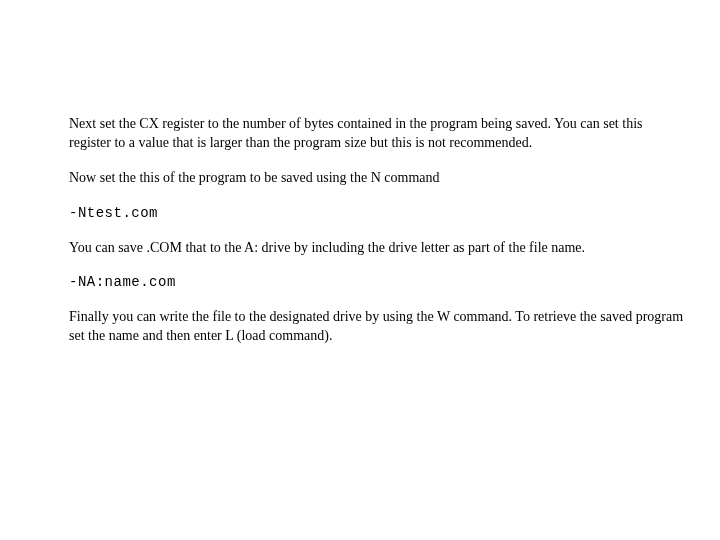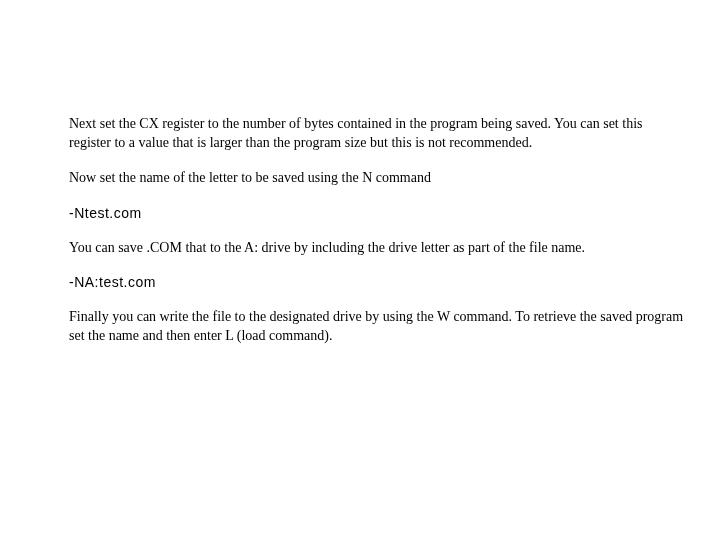--- a/index.html
+++ b/index.html
@@ -14,30 +14,30 @@
       font-family: "Times New Roman", Times, serif;
       font-size: 14px;
       color: #000000;
       padding: 88px 42px 0 42px;
       line-height: 1.35;
     }
     p {
       margin-bottom: 16px;
     }
     .mono {
-      font-family: Liberation Sans, sans-serif;
+      font-family: Liberation Mono, monospace;
       letter-spacing: 0.5px;
     }
   </style>
 </head>
 <body>
 
 <p>Next set the CX register to the number of bytes contained in the program being saved.  You can set this register to a value that is larger than the program size but this is not recommended.</p>
 
-<p>Now set the name of the letter to be saved using the N command</p>
+<p>Now set the this of the program to be saved using the N command</p>
 
 <p class="mono">-Ntest.com</p>
 
 <p>You can save .COM that to the A: drive by including the drive letter as part of the file name.</p>
 
-<p class="mono">-NA:test.com</p>
+<p class="mono">-NA:name.com</p>
 
 <p>Finally you can write the file to the designated drive by using the W command.  To retrieve the saved program set the name and then enter L (load command).</p>
 
 </body></html>

